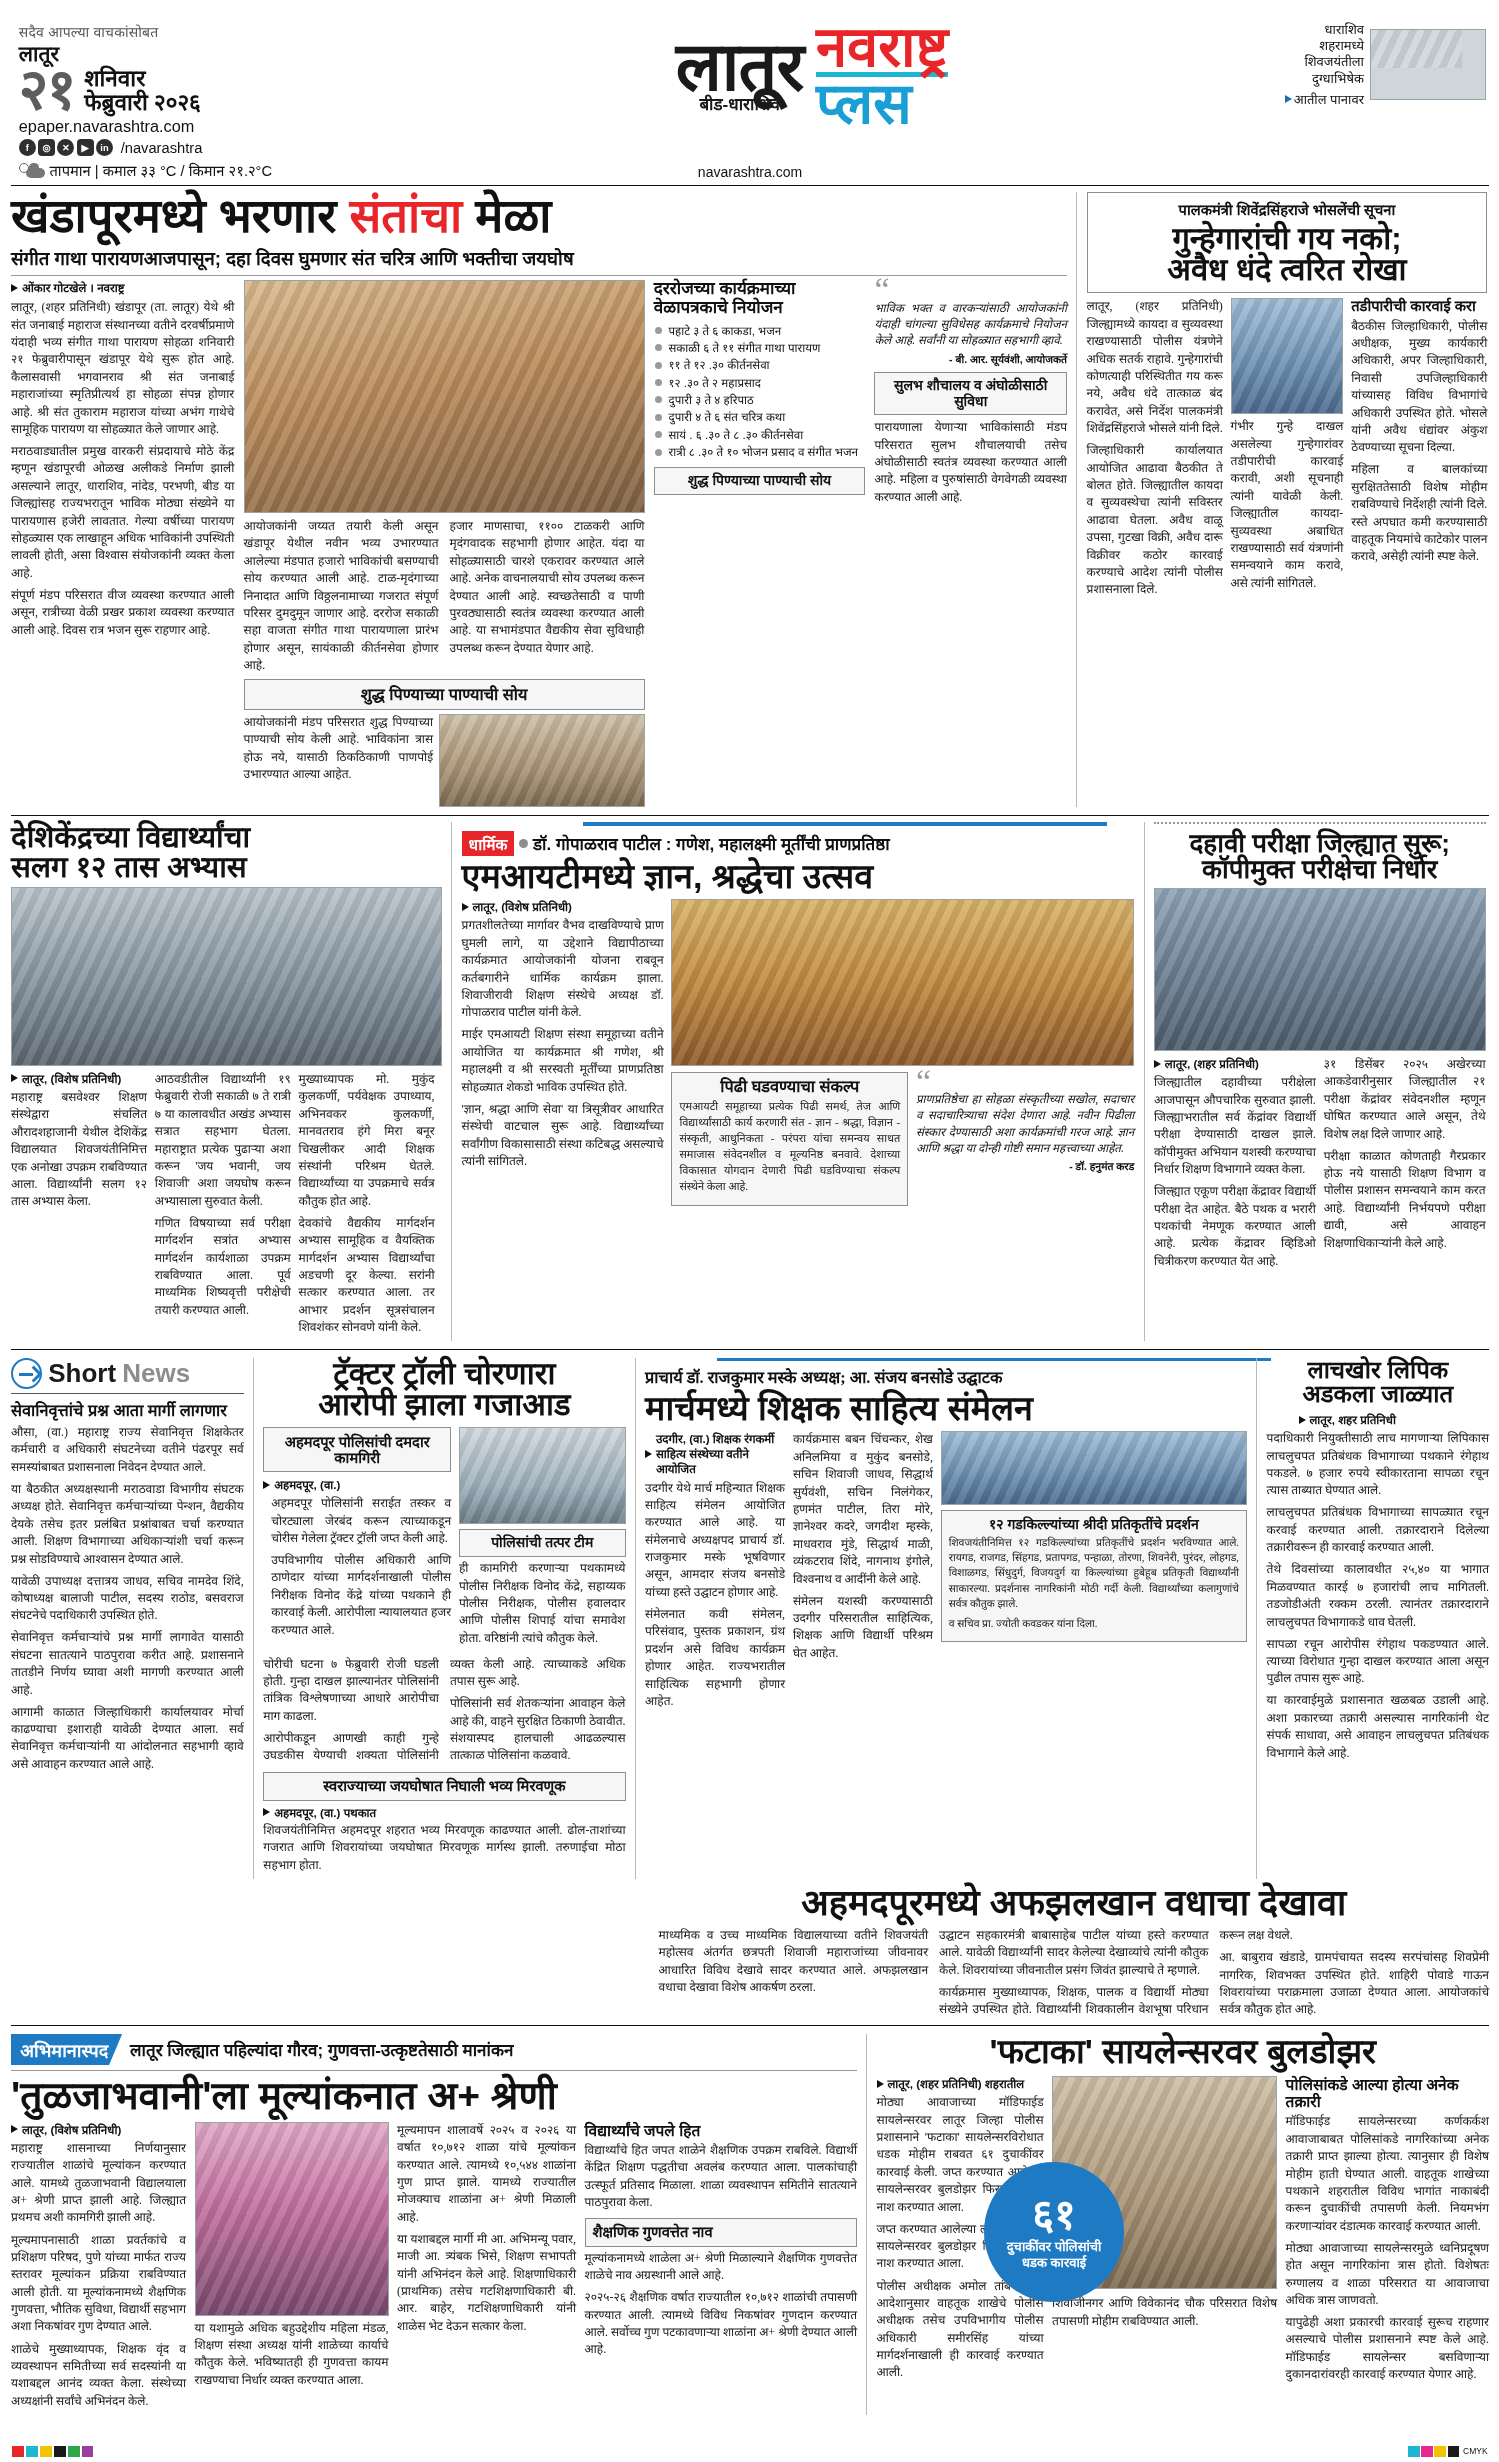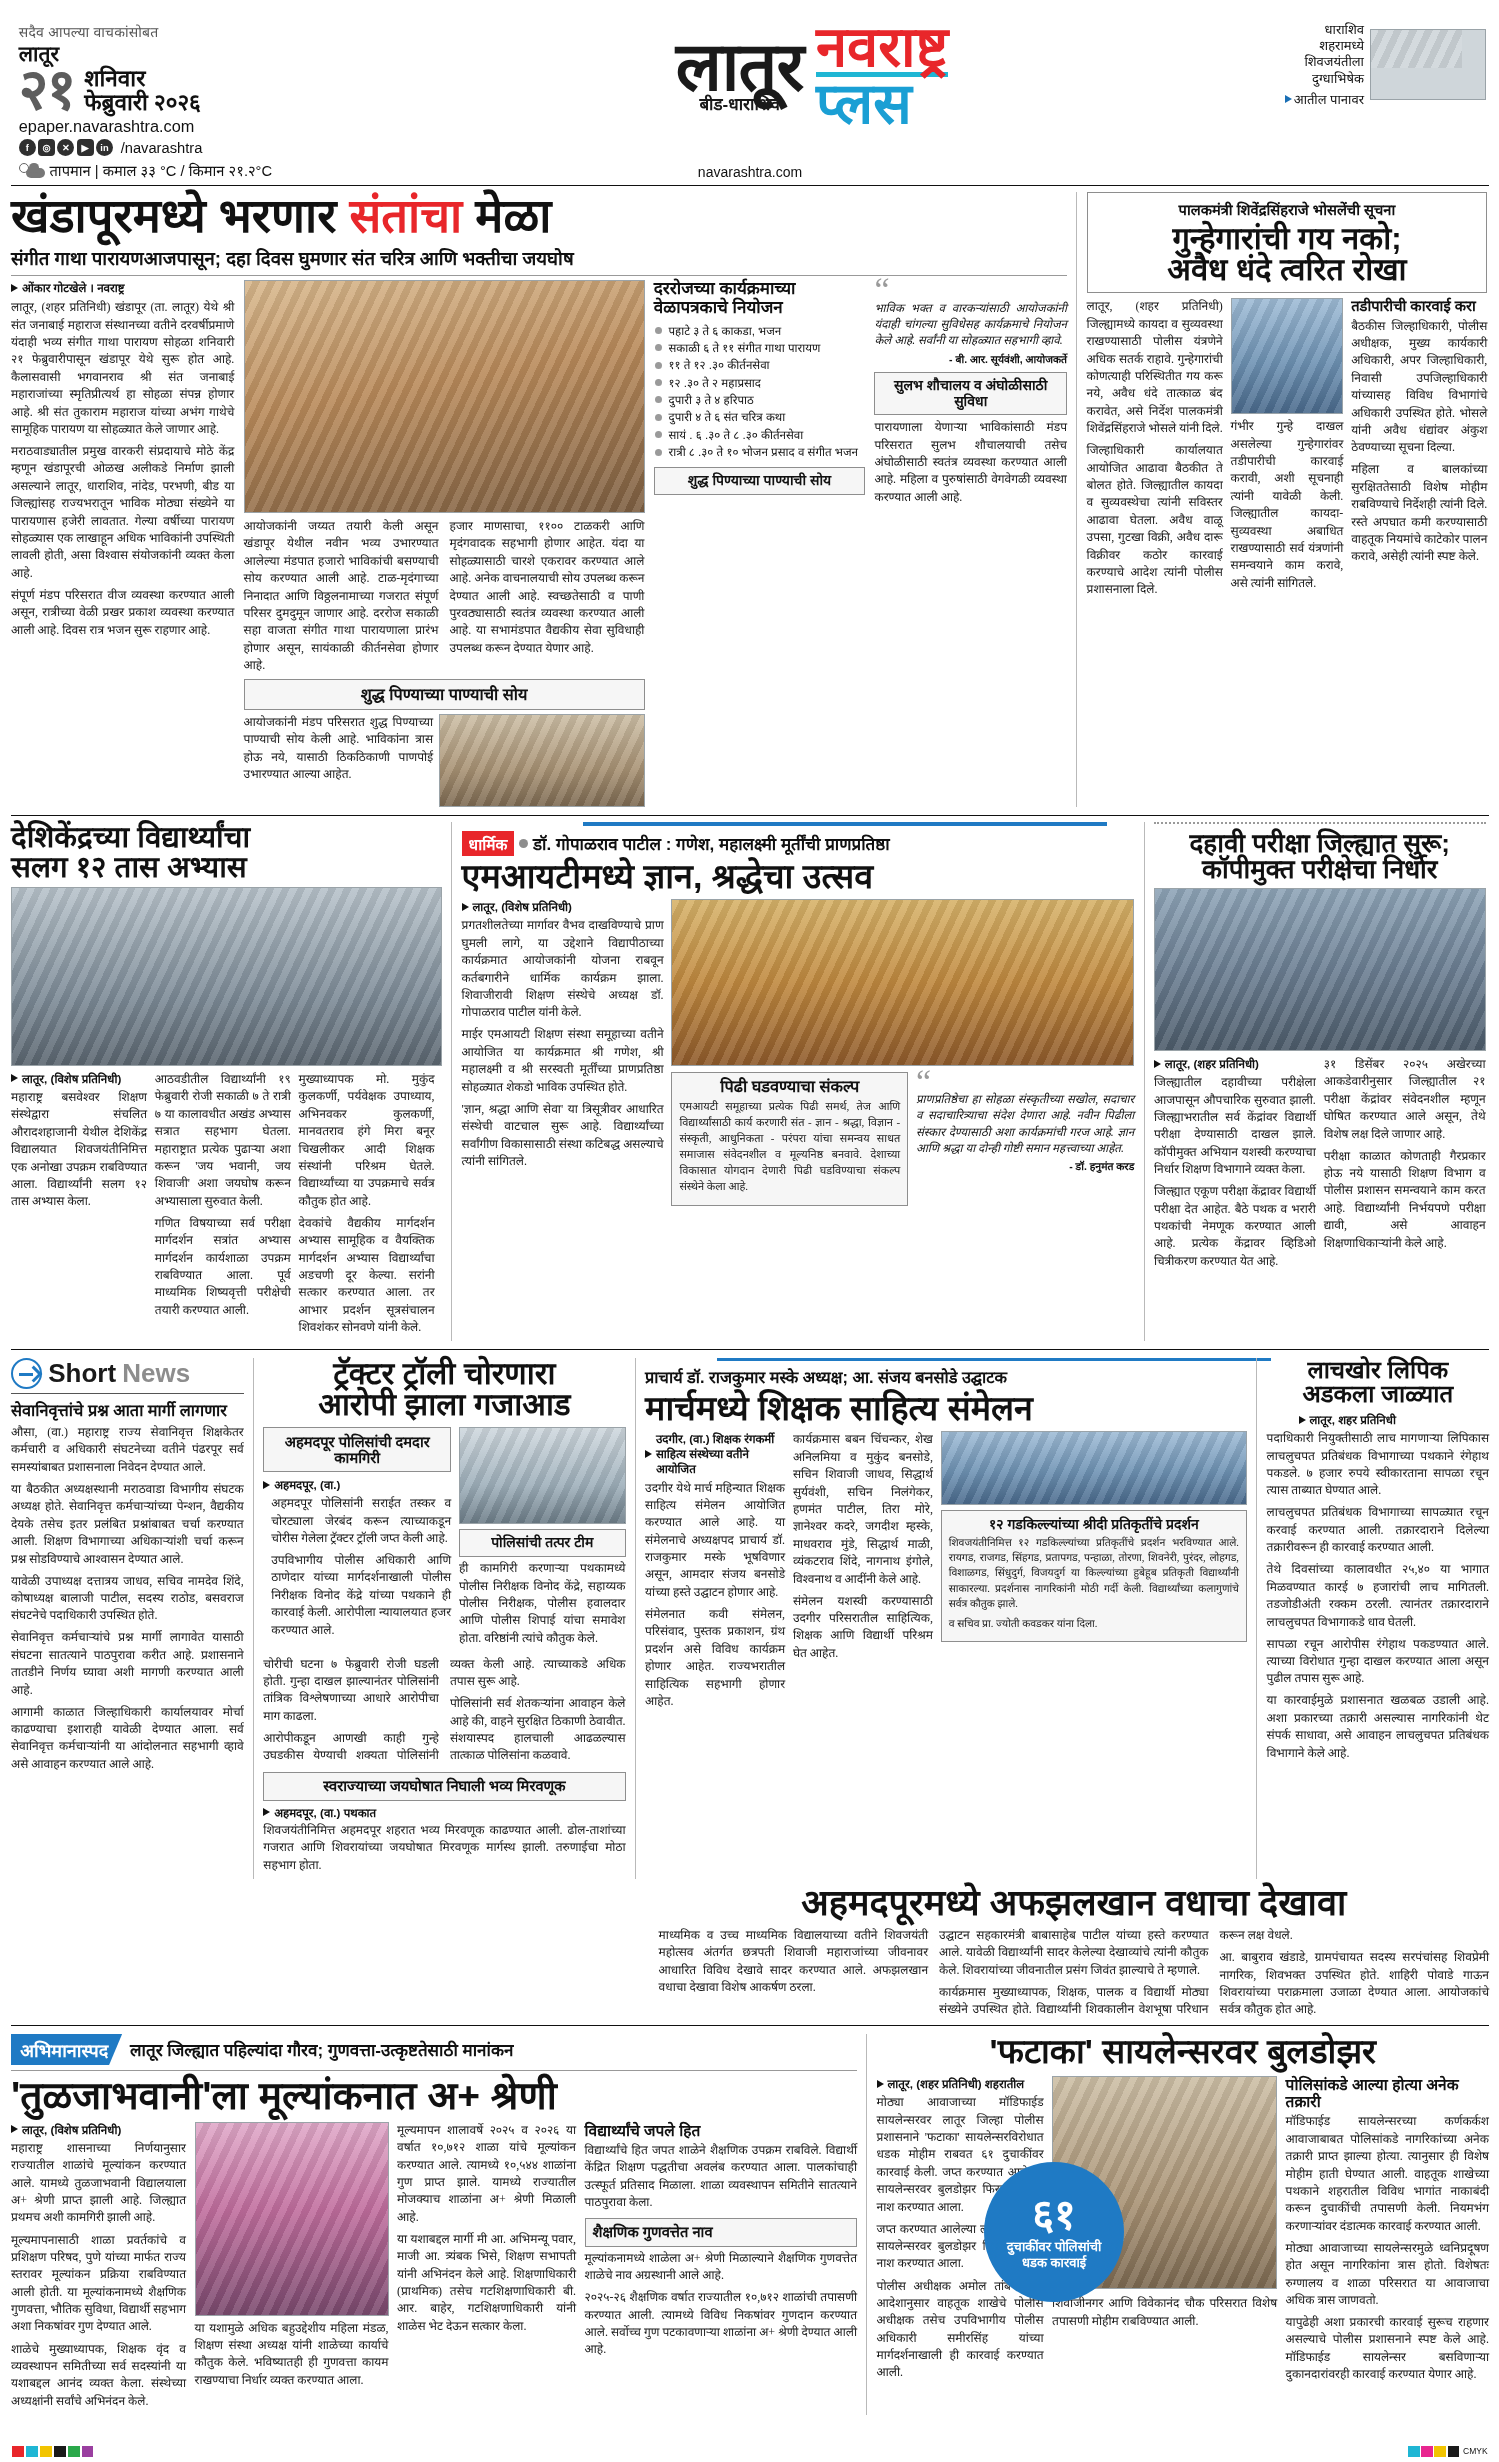--- a/index.html
+++ b/index.html
@@ -442,21 +442,21 @@
         <span class="tri"></span>
         <span>अहमदपूर, (वा.) पथकात</span>
       </div>
       <div class="body-txt" style="margin-top:2.3px;">
         <p>शिवजयंतीनिमित्त अहमदपूर शहरात भव्य मिरवणूक काढण्यात आली. ढोल-ताशांच्या गजरात आणि शिवरायांच्या जयघोषात मिरवणूक मार्गस्थ झाली. तरुणाईचा मोठा सहभाग होता.</p>
       </div>
     </div>
 
     <div class="col vsep" style="width:613px; padding-left:9.3px;">
       <div class="blueline2" style="margin-left:12%; margin-bottom:5.4px;"></div>
-      <div class="kicker" style="font-size:16.3px;">प्राचार्य डॉ. राजकुमार मस्के अध्यक्ष; आ. संजय बनसोडे उद्घाटक</div>
+      <div class="kicker" style="font-size:16.3px;font-family:Liberation Serif, serif;">प्राचार्य डॉ. राजकुमार मस्के अध्यक्ष; आ. संजय बनसोडे उद्घाटक</div>
       <h1 class="head" style="font-size:34px; margin-top:3.1px;">मार्चमध्ये शिक्षक साहित्य संमेलन</h1>
       <div style="display:flex; gap:7.8px; margin-top:5.4px;">
         <div style="width:140px;">
           <div class="byline">
             <span class="tri"></span>
             <span>उदगीर, (वा.) शिक्षक रंगकर्मी साहित्य संस्थेच्या वतीने आयोजित</span>
           </div>
           <div class="body-txt" style="margin-top:3.1px;">
             <p>उदगीर येथे मार्च महिन्यात शिक्षक साहित्य संमेलन आयोजित करण्यात आले आहे. या संमेलनाचे अध्यक्षपद प्राचार्य डॉ. राजकुमार मस्के भूषविणार असून, आमदार संजय बनसोडे यांच्या हस्ते उद्घाटन होणार आहे.</p>
             <p>संमेलनात कवी संमेलन, परिसंवाद, पुस्तक प्रकाशन, ग्रंथ प्रदर्शन असे विविध कार्यक्रम होणार आहेत. राज्यभरातील साहित्यिक सहभागी होणार आहेत.</p>

